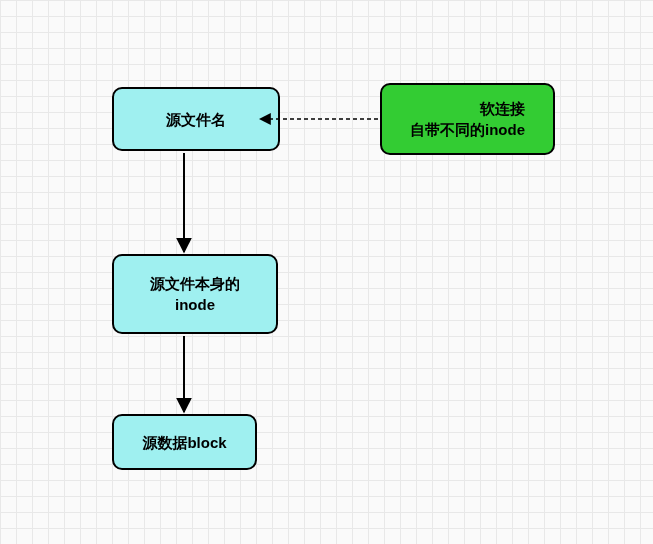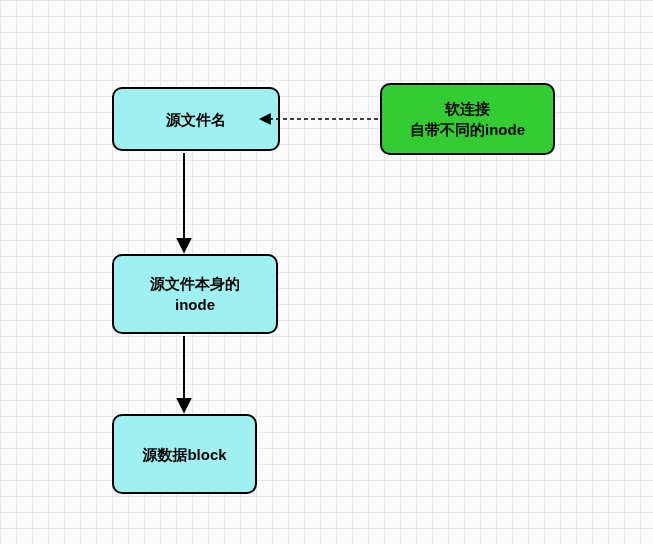--- a/index.html
+++ b/index.html
@@ -40,31 +40,31 @@
       pointer-events: none;
     }
   </style>
 </head>
 <body>
 
 <div class="node cyan" style="left:112px; top:87px; width:168px; height:64px;">
   <span>源文件名</span>
 </div>
 
-<div class="node green" style="left:380px; top:83px; width:175px; height:72px;">
+<div class="node green" style="left:380px; top:83px; width:175px; height:72px;text-align:right;">
   <span>软连接
 自带不同的inode</span>
 </div>
 
 <div class="node cyan" style="left:112px; top:254px; width:166px; height:80px;">
   <span>源文件本身的
 inode</span>
 </div>
 
-<div class="node cyan" style="left:112px; top:414px; width:145px; height:80px;">
+<div class="node cyan" style="left:112px; top:414px; width:145px; height:56px;">
   <span>源数据block</span>
 </div>
 
 <svg class="connector">
   <defs>
     <marker id="arrow" viewBox="0 0 10 10" refX="9" refY="5" markerWidth="8" markerHeight="8" orient="auto-start-reverse">
       <path d="M 0 0 L 10 5 L 0 10 z" fill="#000"></path>
     </marker>
   </defs>
 

